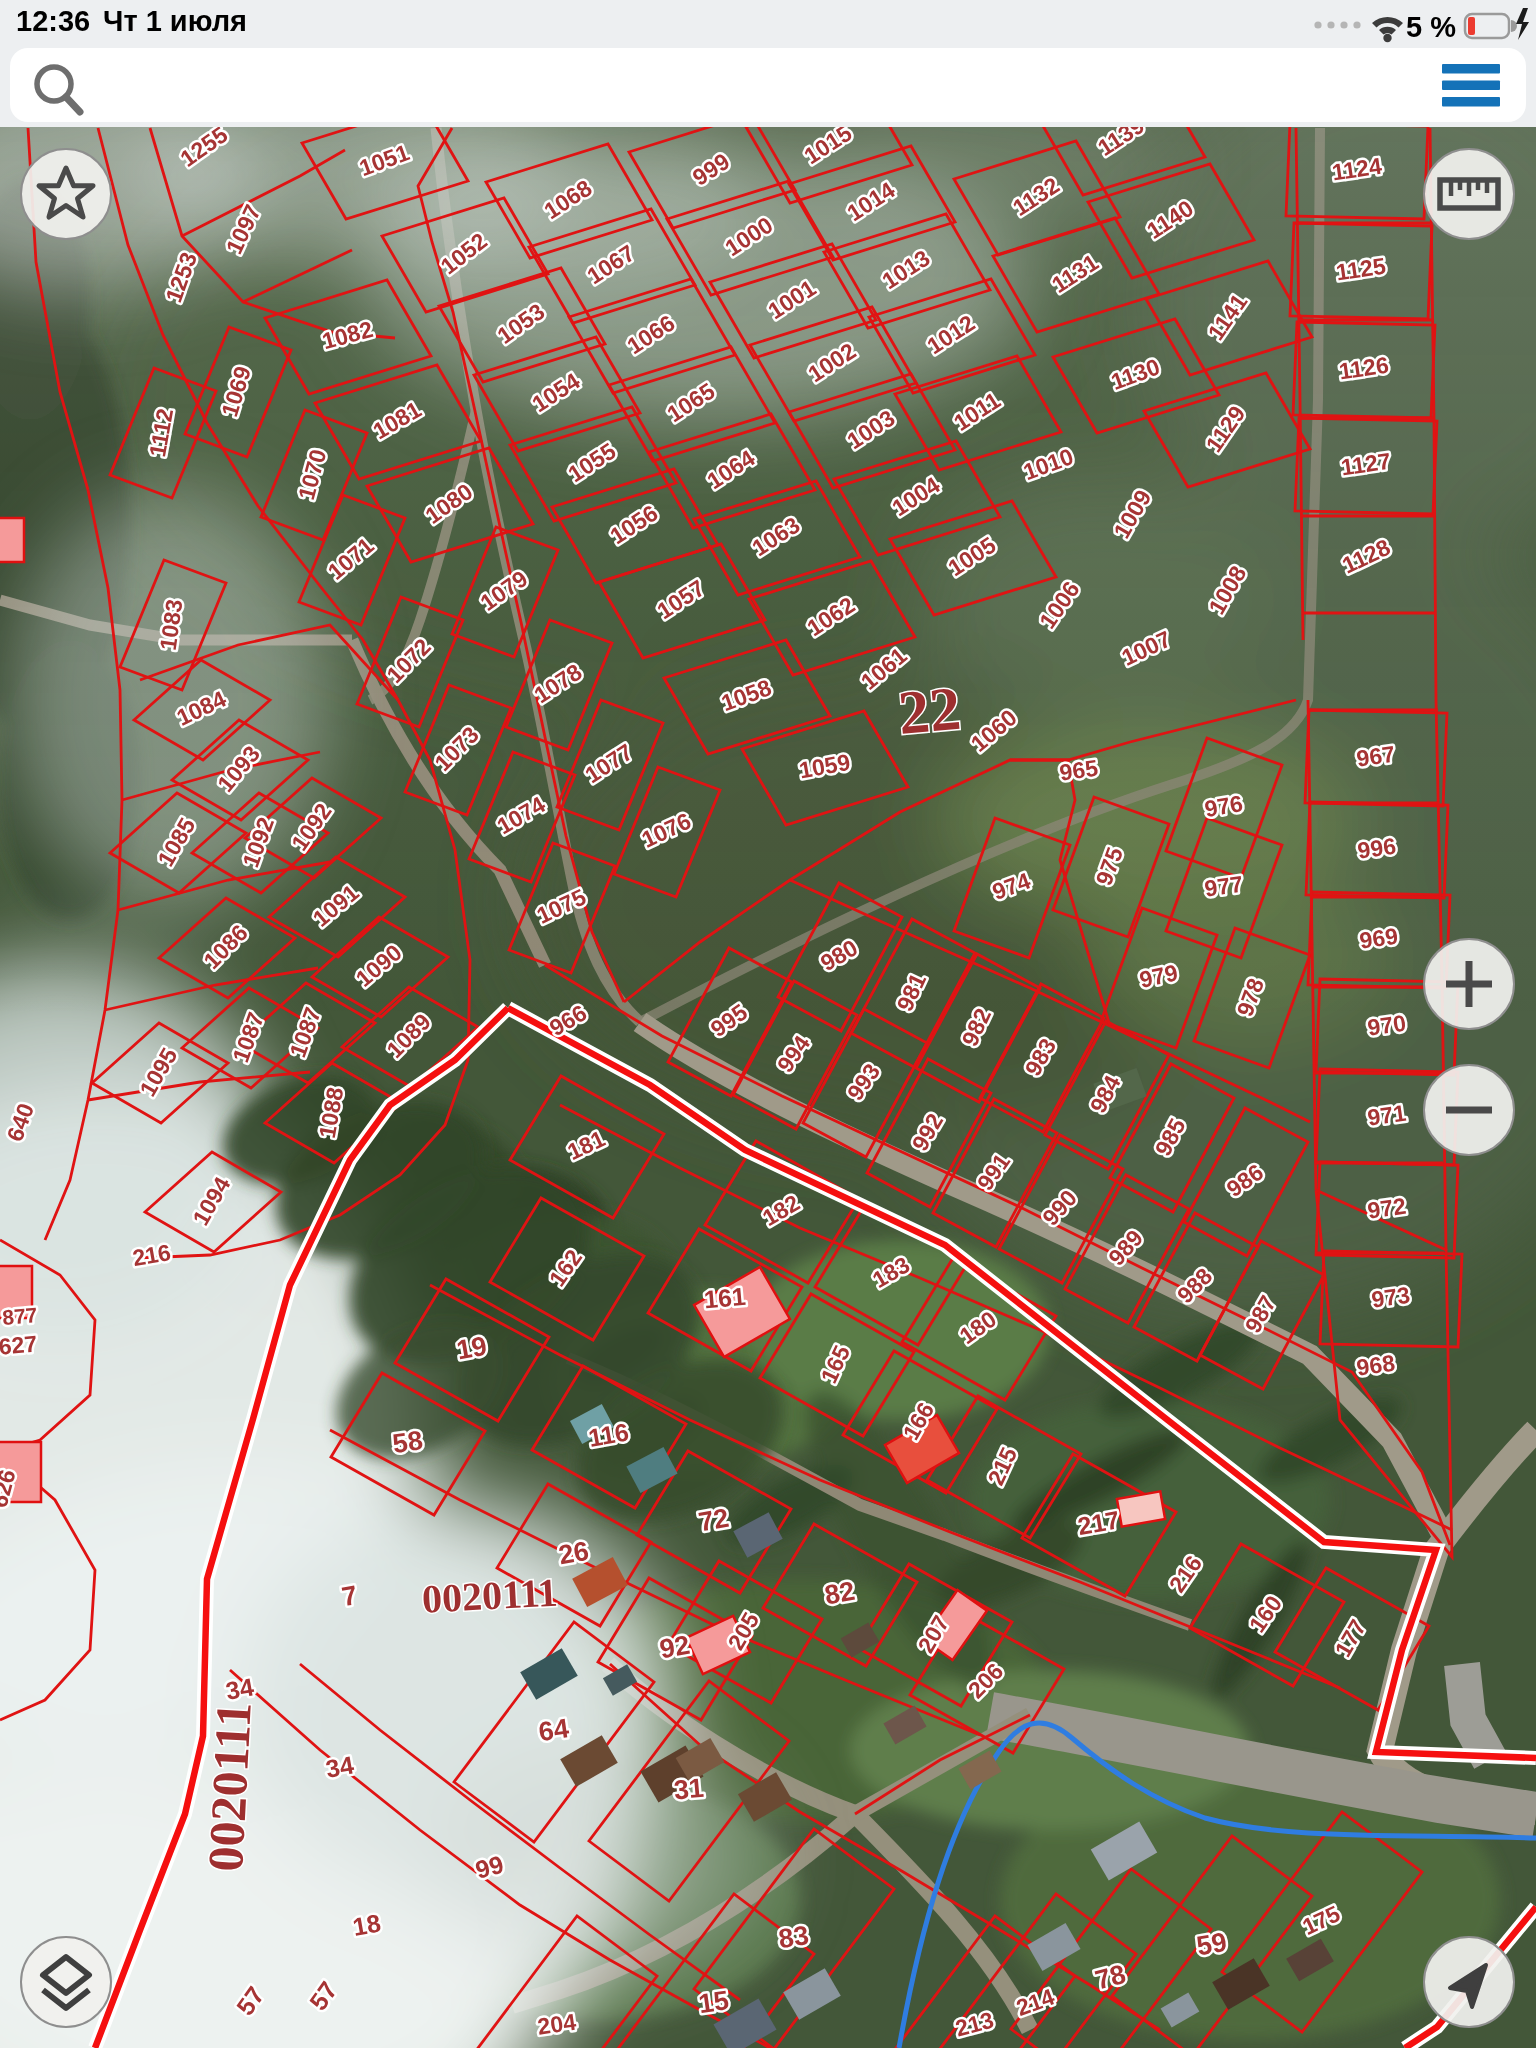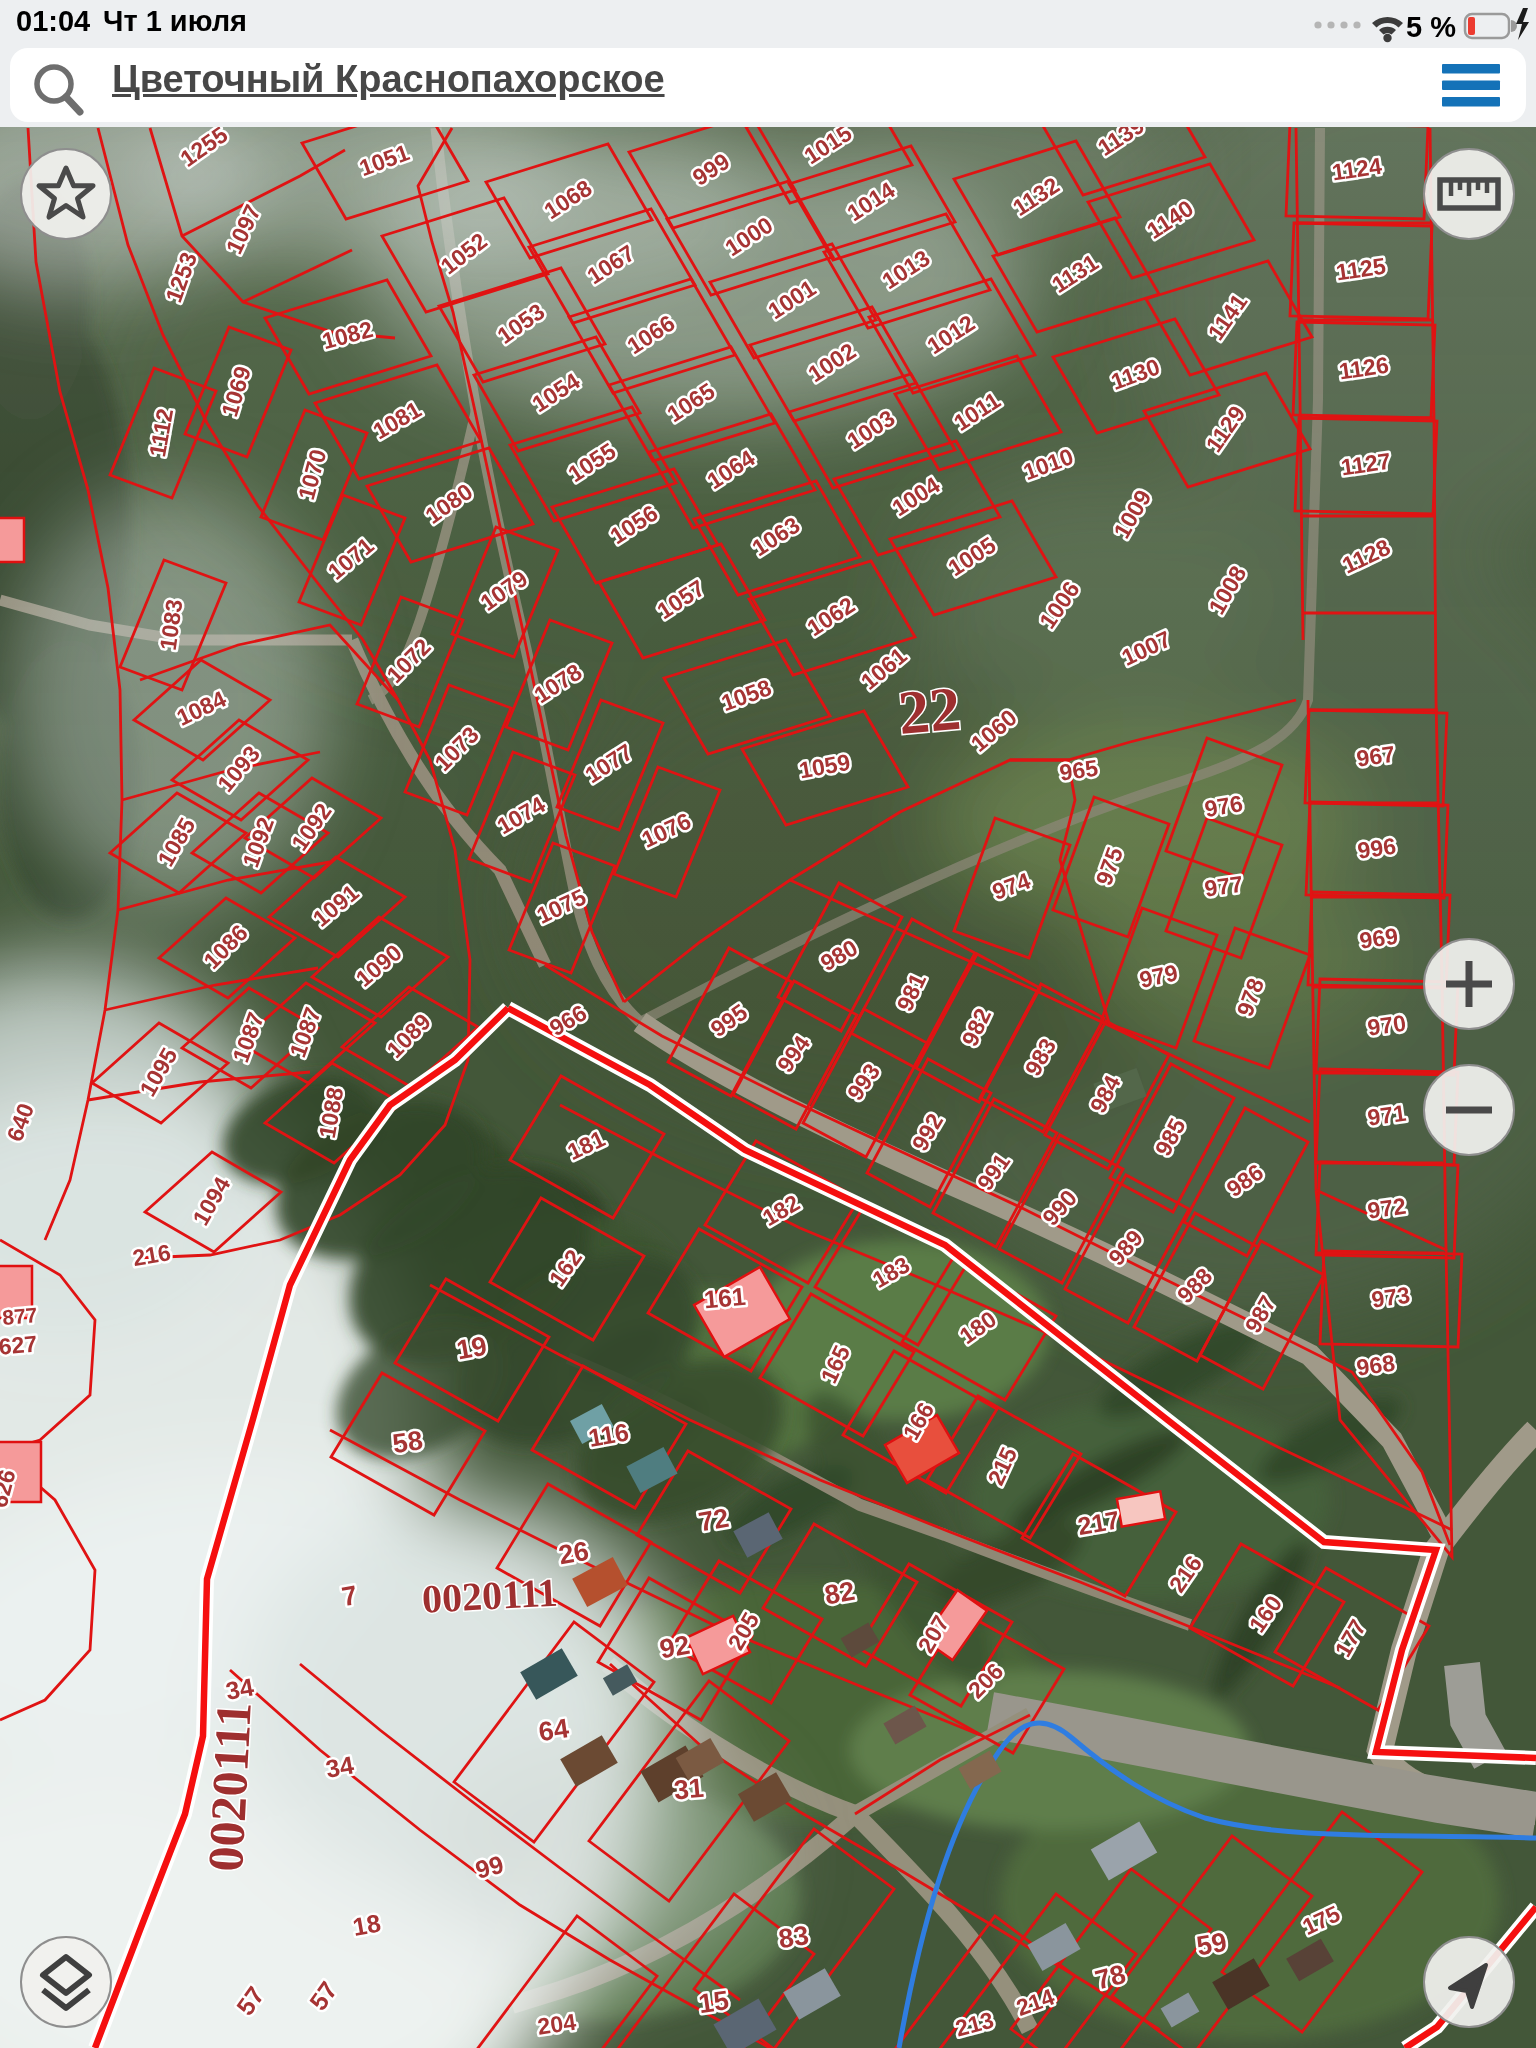--- a/index.html
+++ b/index.html
@@ -881,24 +881,23 @@
       <circle r="45" class="btn"></circle>
       <path d="M17,-17 L-19,6 L-2,9 L3,25 Z" fill="#3f3f3f" stroke="#3f3f3f" stroke-width="4" stroke-linejoin="round"></path>
     </g>
 
 </svg>
 
 <div class="topbar">
 
 <div class="searchbar"></div>
 
-<div class="sbtime">01:04</div>
+<div class="sbtime">12:36</div>
 <div class="sbdate">Чт 1 июля</div>
 
-<div class="query">Цветочный Краснопахорское</div>
 
 <svg class="icon" style="left:1296px;top:0" width="240" height="48">
  <g fill="#b5b5b5">
         <circle cx="22" cy="25" r="3.6"></circle>
         <circle cx="35" cy="25" r="3.6"></circle>
         <circle cx="48" cy="25" r="3.6"></circle>
         <circle cx="61" cy="25" r="3.6"></circle>
       </g>
  <g fill="#3c3c3c">
         <path d="M76,23 a23,23 0 0 1 31,0 l-4.5,4.5 a16,16 0 0 0 -22,0 Z"></path>

